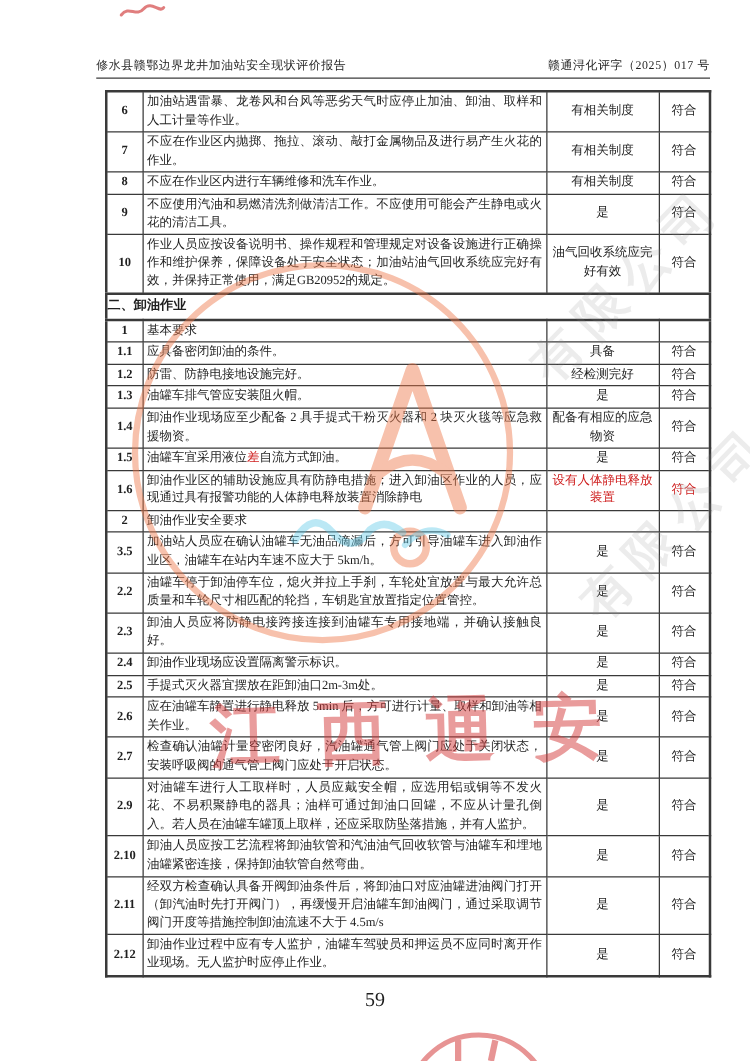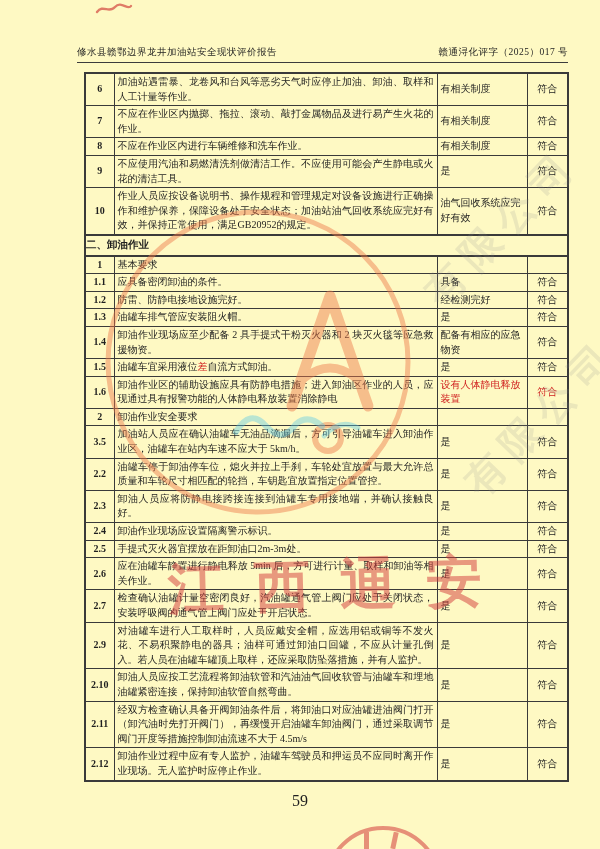--- a/index.html
+++ b/index.html
@@ -1,19 +1,19 @@
 <!DOCTYPE html>
 <html style="--ink: #1f1f1f; --border: #3a3a3a; --red: #cf1f1f; --wm-red: #d43c3c; --wm-gray: #8d8d8d;"><head>
 <meta charset="utf-8">
 <style>
   * { margin:0; padding:0; box-sizing:border-box; }
   html,body { background:#888; }
   .page {
     position:relative; width:600px; height:849px; margin:0 auto;
-    background:#fef9c3; overflow:hidden;
+    background:#ffffff; overflow:hidden;
     font-family:"Liberation Serif","DejaVu Serif",serif;
     color:var(--ink,#1f1f1f);
   }
   
   .doc-header {
     position:absolute; left:77px; top:46px; width:491px;
     display:flex; justify-content:space-between; align-items:flex-end;
     font-size:9.5px; letter-spacing:.5px;
     padding-bottom:3px; border-bottom:1.5px solid #3c3c3c;
   }
@@ -21,21 +21,21 @@
   .tbl-wrap { position:absolute; left:84px; top:72px; width:483px; z-index:1; }
   table.checklist { width:100%; border-collapse:collapse; table-layout:fixed; }
   table.checklist td {
     border:1px solid var(--border,#3a3a3a);
     font-size:10px; line-height:14.6px; vertical-align:middle;
     padding:1px 3px;
   }
   table.checklist { border:2px solid var(--border,#3a3a3a); }
   td.c-no   { text-align:center; font-weight:bold; padding:1px 0; }
   td.c-text { text-align:justify; text-justify:inter-ideograph; }
-  td.c-meas { text-align:left;margin-top:20px; }
+  td.c-meas { text-align:center;margin-top:20px; }
   td.c-res  { text-align:center; padding:1px 1px; }
   tr.sect td {
     font-weight:bold; font-size:10.5px;
     border-top:2px solid var(--border,#3a3a3a);
     border-bottom:2px solid var(--border,#3a3a3a);
     padding:2px 0;
   }
   .red { color:var(--red,#cf1f1f); }
   
   .page-number {

